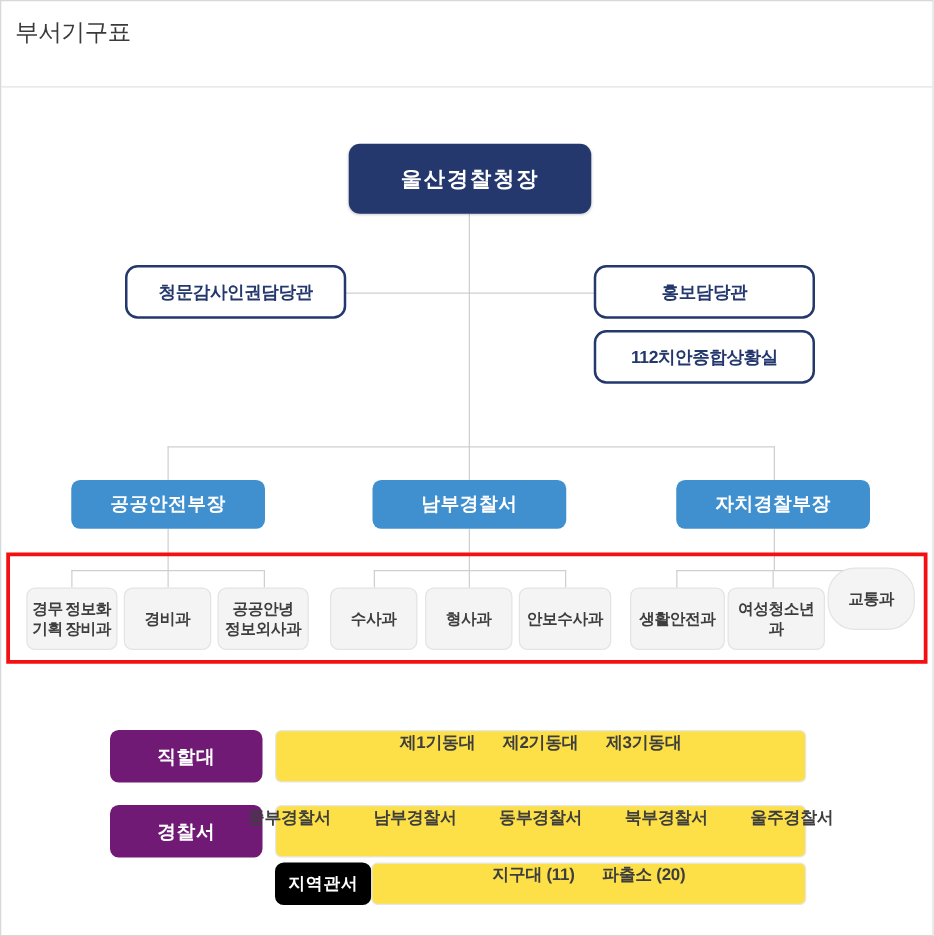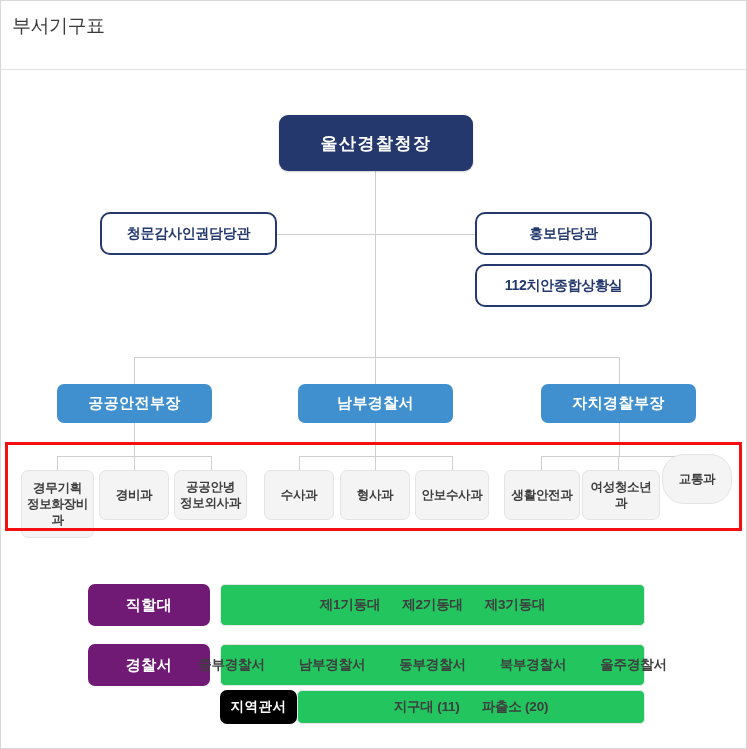--- a/index.html
+++ b/index.html
@@ -124,25 +124,25 @@
     font-weight: 700;
     color: #ffffff;
     letter-spacing: 0.5px;
     white-space: nowrap;
   }
   .row-label.blue { background: #701a75; }
   .row-label.gray { background: #000000; font-size: 13.5px; }
 
   .row-panel {
     position: absolute;
-    background: #22c55e;
+    background: #fde047;
     border: 1px solid #e6e6e6;
     border-radius: 5px;
     display: flex;
-    align-items: center;
+    align-items: flex-start;
     justify-content: center;
   }
   .row-items {
     display: flex;
     align-items: center;
     gap: 22px;
     font-size: 13.5px;
     font-weight: 700;
     color: #3e3e3e;
     letter-spacing: -0.2px;
@@ -196,21 +196,21 @@
     <div class="node node-staff" style="left:474px; top:142px; width:177px; height:43px;">홍보담당관</div>
 
     <div class="node node-staff" style="left:474px; top:194px; width:177px; height:43px;">112치안종합상황실</div>
 
     <div class="node node-div" style="left:56px; top:314px; width:155px; height:39px;">공공안전부장</div>
 
     <div class="node node-div" style="left:297px; top:314px; width:155px; height:39px;">남부경찰서</div>
 
     <div class="node node-div" style="left:540px; top:314px; width:155px; height:39px;">자치경찰부장</div>
 
-    <div class="node node-dept" style="left:20px; top:400px; width:73px; height:68px; flex-direction:column;">
+    <div class="node node-dept" style="left:20px; top:400px; width:73px; height:50px; flex-direction:row;">
       <span>경무기획</span>
       <span>정보화장비과</span>
     </div>
 
     <div class="node node-dept" style="left:98px; top:400px; width:70px; height:50px; flex-direction:column;">
       <span>경비과</span>
     </div>
 
     <div class="node node-dept" style="left:173px; top:400px; width:73px; height:50px; flex-direction:column;">
       <span>공공안녕</span>

